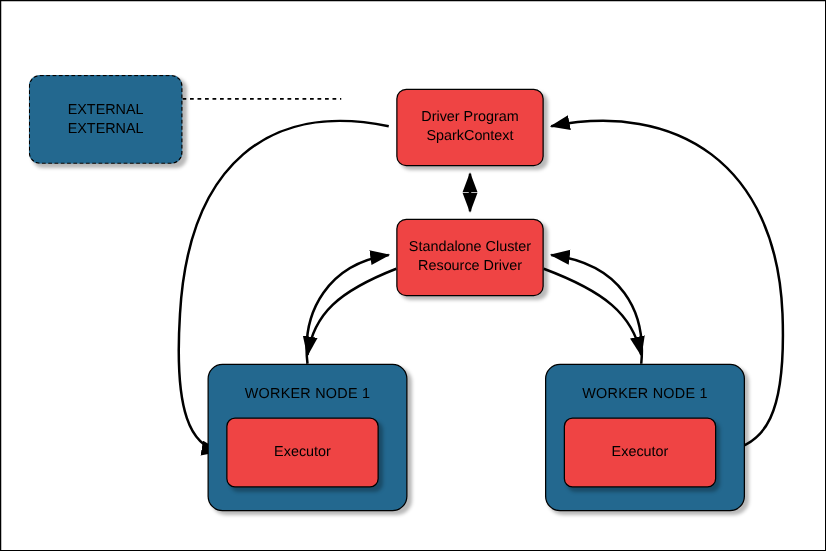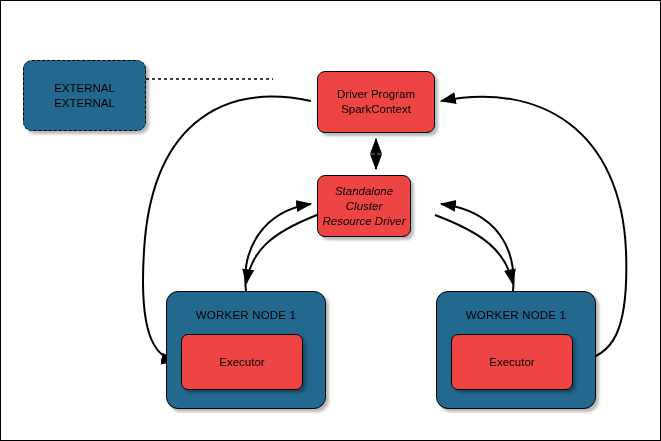--- a/index.html
+++ b/index.html
@@ -73,23 +73,22 @@
   #master-node {
     left: 272px; top: 22px; width: 193px; height: 226px;
     border-radius: 16px;
   }
   #master-node .node-title { top: 36px; }
   #driver-program {
     left: 316px; top: 70px; width: 118px; height: 62px;
     border-radius: 8px;
   }
   #resource-manager {
-    left: 316px; top: 174px; width: 94px; height: 62px;
+    left: 316px; top: 174px; width: 118px; height: 62px;
     border-radius: 8px;
-    font-style: italic;
   }
   #worker-node-left {
     left: 165px; top: 290px; width: 160px; height: 118px;
     border-radius: 12px;
   }
   #worker-node-right {
     left: 435px; top: 290px; width: 160px; height: 118px;
     border-radius: 12px;
   }
   #worker-node-left .node-title,

